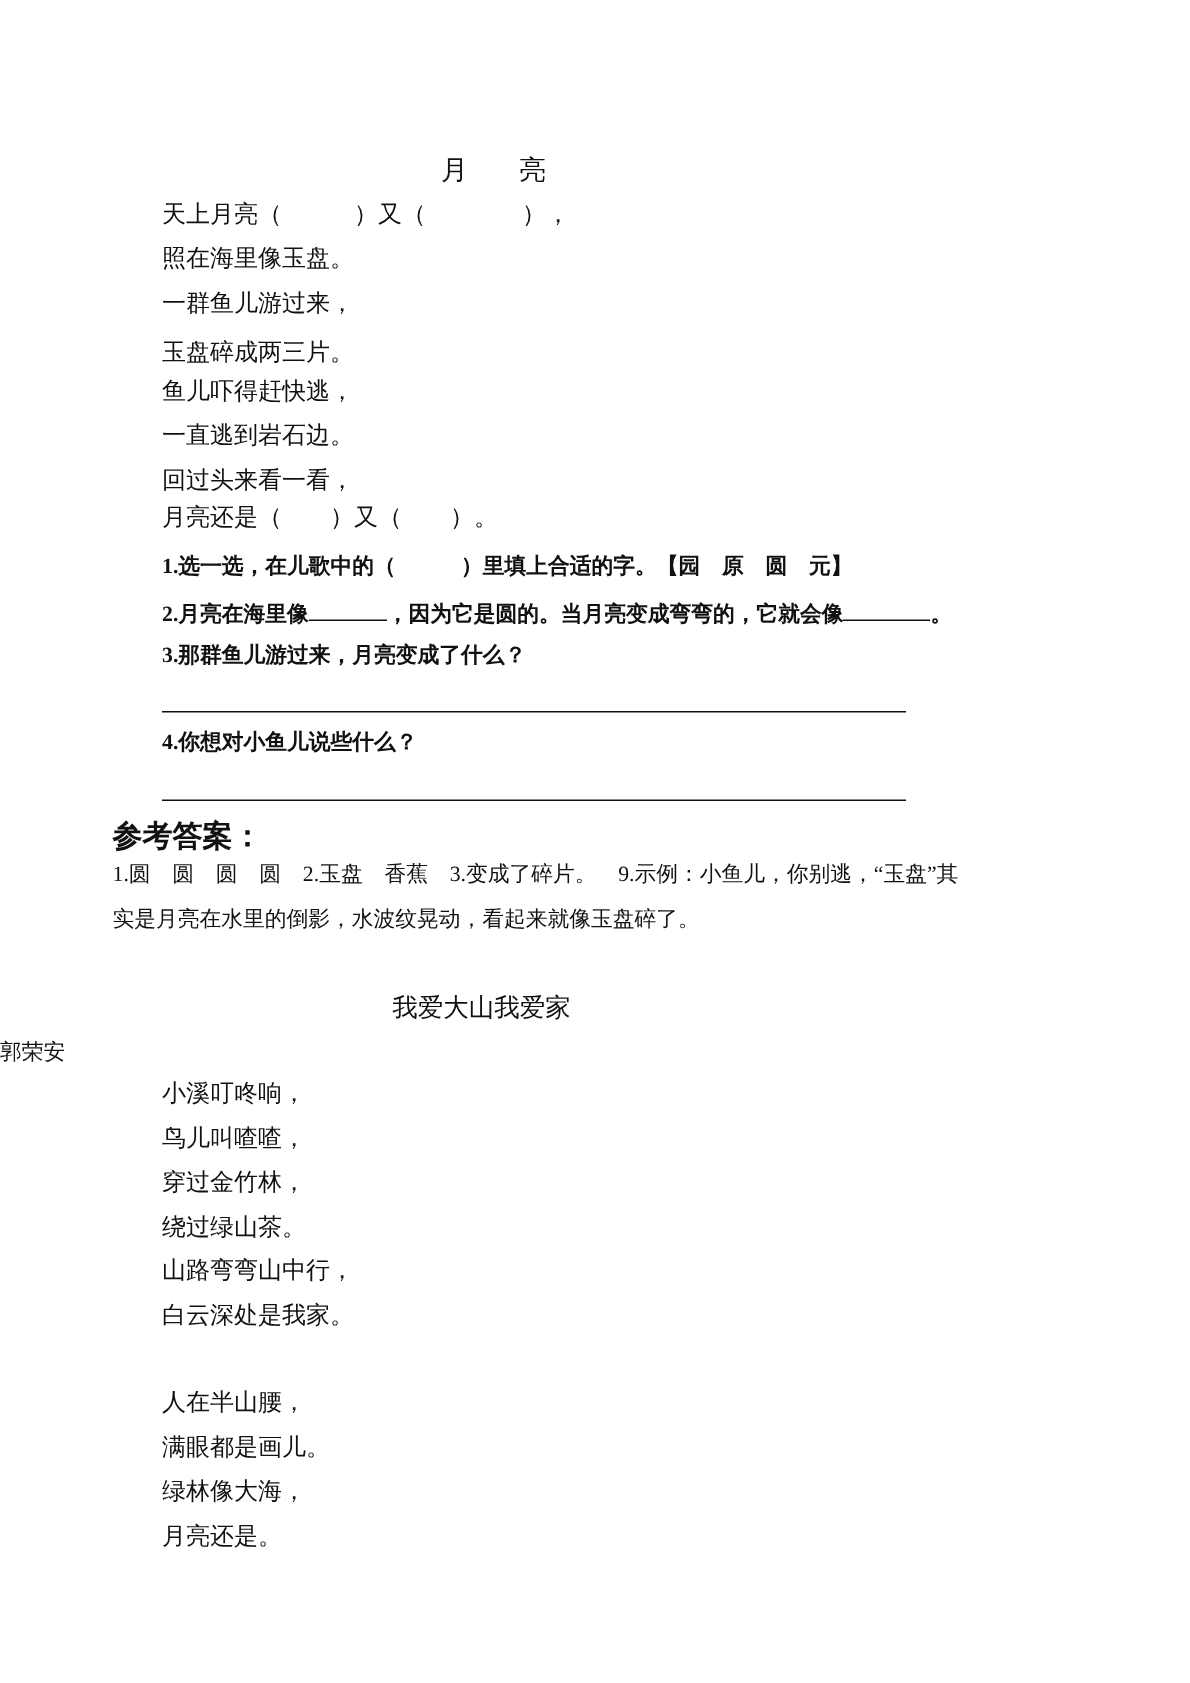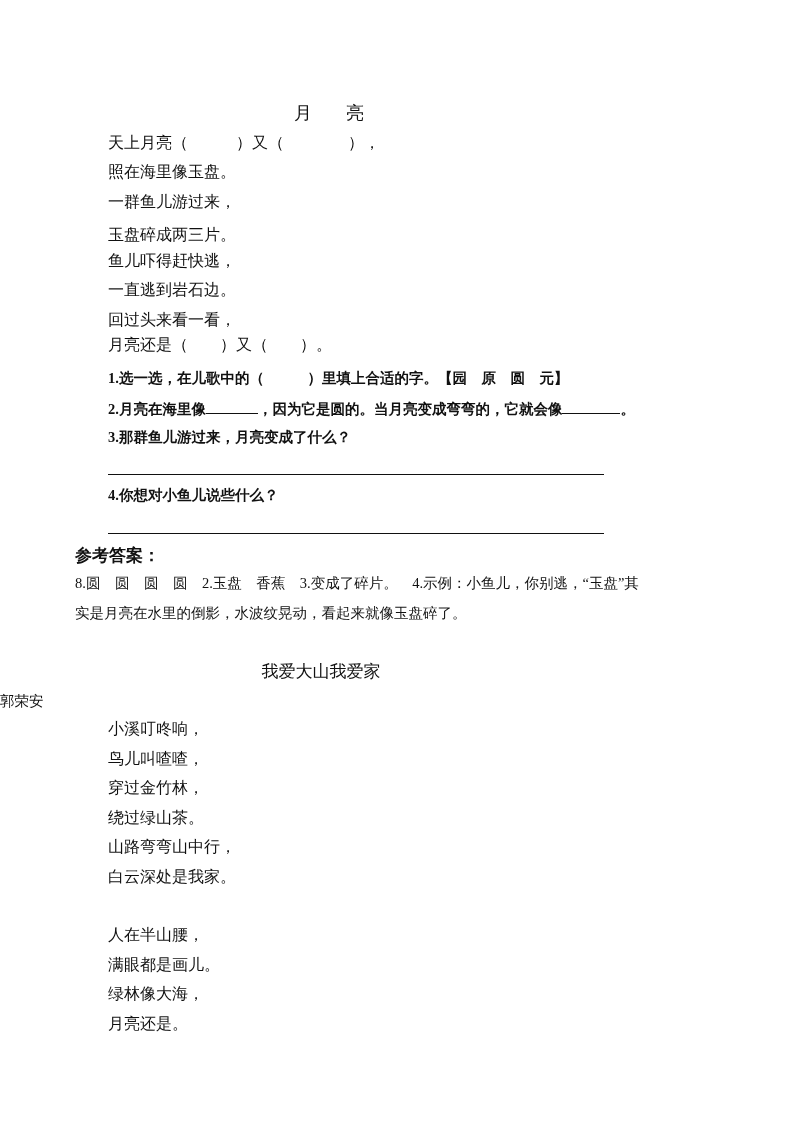--- a/index.html
+++ b/index.html
@@ -7,21 +7,21 @@
          font-family: "DejaVu Serif", "Liberation Serif", serif; color: #111; }
   .abs { position: absolute; white-space: nowrap; }
   .title1 { left: 0; width: 658px; top: 101px; text-align: center; font-size: 18px;
             font-family: Liberation Serif, serif; letter-spacing: 0; }
   .title1 .gap { display: inline-block; width: 34px; }
   .poem-line { left: 108px; font-size: 16px; line-height: 18px; }
   .q-line { left: 108px; font-size: 14.5px; line-height: 18px;
             font-family: "Liberation Serif", "DejaVu Serif", serif; font-weight: bold; }
   .blank { display: inline-block; border-bottom: 1px solid #111; height: 14px; vertical-align: baseline; }
   .answer-rule { position: absolute; left: 108px; width: 496px; height: 0; border-top: 1px solid #111; }
-  .ans-head { left: 75px; top: 544px; font-size: 17px; font-weight: bold;
+  .ans-head { left: 75px; top: 544px; font-size: 20px; font-weight: bold;
               font-family: "DejaVu Sans", "Liberation Sans", sans-serif; }
   .ans-line { left: 75px; font-size: 14.5px; line-height: 18px;
               font-family: "Liberation Serif", "DejaVu Serif", serif; }
   .title2 { left: 0; width: 642px; top: 660px; text-align: center; font-size: 17px;
             font-family: "DejaVu Sans", "Liberation Sans", sans-serif; }
   .author { left: 0; width: 793px; top: 692px; text-align: left; font-size: 14.5px;
             font-family: "Liberation Serif", "DejaVu Serif", serif; }
 </style>
 </head>
 <body>
@@ -42,21 +42,21 @@
 <div class="abs q-line" style="top:369px">1.选一选，在儿歌中的（　　　）里填上合适的字。【园　原　圆　元】</div>
 <div class="abs q-line" style="top:399px">
   <span>2.月亮在海里像</span><span class="blank" style="width:52px"></span><span>，因为它是圆的。当月亮变成弯弯的，它就会像</span><span class="blank" style="width:58px"></span><span>。</span>
 </div>
 <div class="abs q-line" style="top:428px">3.那群鱼儿游过来，月亮变成了什么？</div>
 <div class="answer-rule" style="top:474px"></div>
 <div class="abs q-line" style="top:486px">4.你想对小鱼儿说些什么？</div>
 <div class="answer-rule" style="top:533px"></div>
 
 <div class="abs ans-head">参考答案：</div>
-<div class="abs ans-line" style="top:574px">8.圆　圆　圆　圆　2.玉盘　香蕉　3.变成了碎片。　4.示例：小鱼儿，你别逃，“玉盘”其</div>
+<div class="abs ans-line" style="top:574px">1.圆　圆　圆　圆　2.玉盘　香蕉　3.变成了碎片。　9.示例：小鱼儿，你别逃，“玉盘”其</div>
 <div class="abs ans-line" style="top:604px">实是月亮在水里的倒影，水波纹晃动，看起来就像玉盘碎了。</div>
 
 <div class="abs title2">我爱大山我爱家</div>
 <div class="abs author">郭荣安</div>
 
 <div class="abs poem-line" style="top:720px">小溪叮咚响，</div>
 <div class="abs poem-line" style="top:750px">鸟儿叫喳喳，</div>
 <div class="abs poem-line" style="top:779px">穿过金竹林，</div>
 <div class="abs poem-line" style="top:809px">绕过绿山茶。</div>
 <div class="abs poem-line" style="top:838px">山路弯弯山中行，</div>

